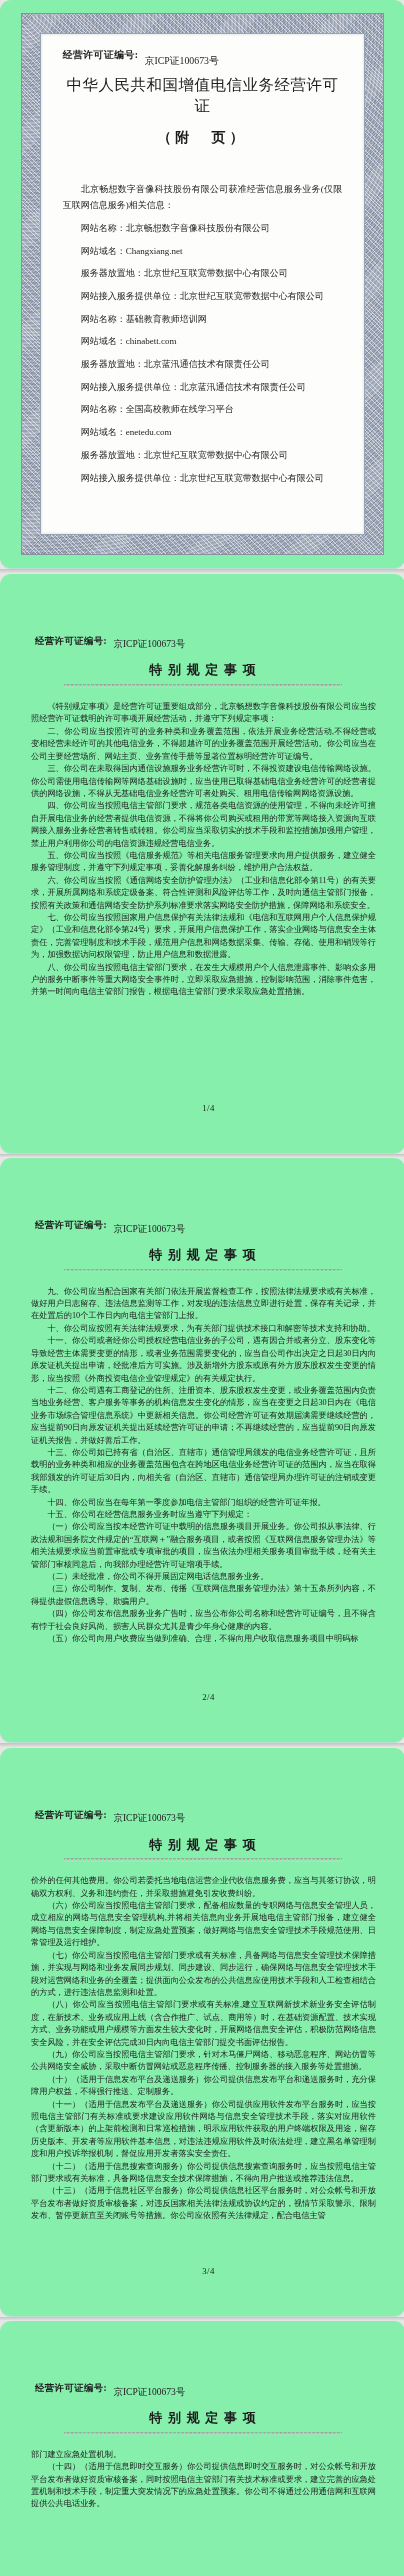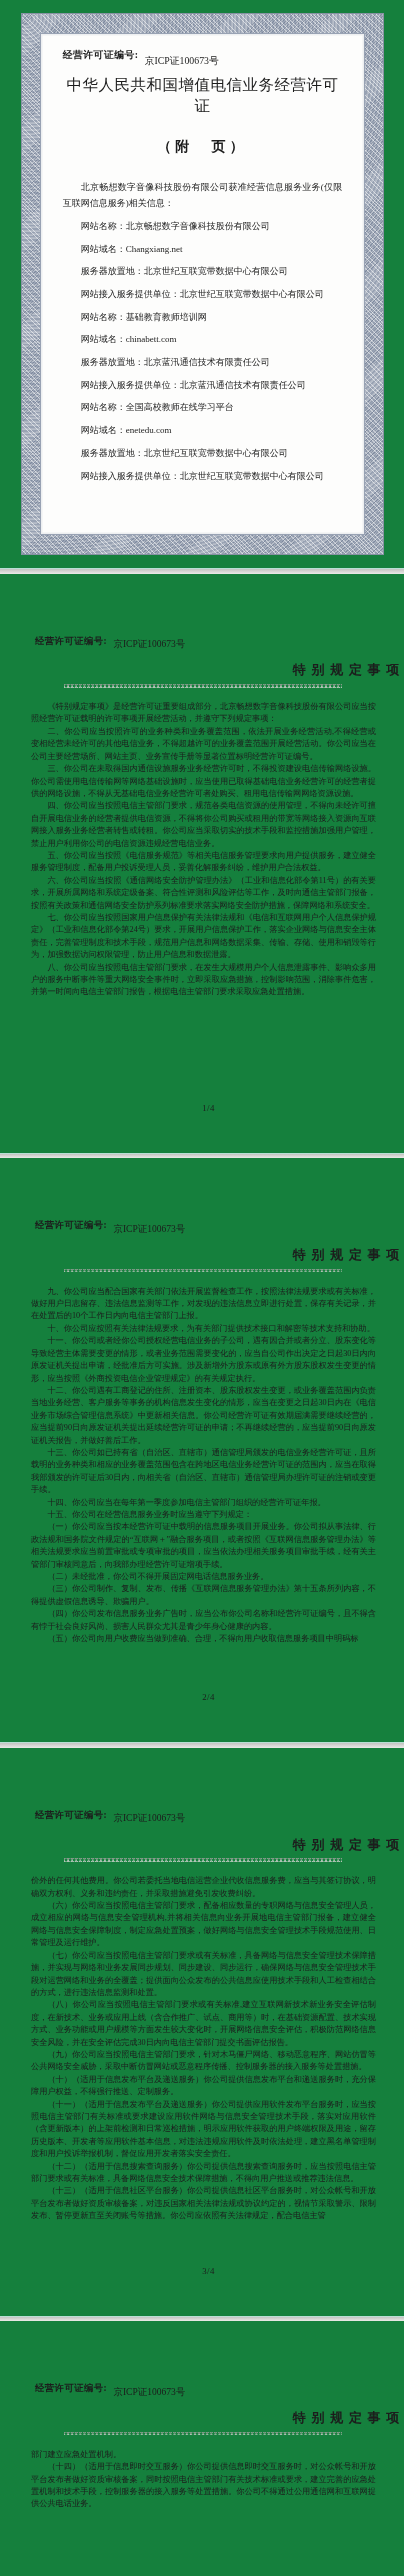--- a/index.html
+++ b/index.html
@@ -6,23 +6,24 @@
   html,body { background:#e6e6e4; }
   body {
     width:405px;
     font-family:"Liberation Serif","DejaVu Serif",serif;
     color:#1c1c1c;
   }
   #shot { width:405px; }
 
   .page {
     position:relative;
-    background:#15803d;
+    background:#86efac;
     border-bottom:0.5px solid #b9ded5;
     overflow:hidden;
+    border-radius:11px;
   }
   .page-gap { height:4.6px; background:linear-gradient(#c3c3c1,#eaeae8); }
 
   
   .page-cert { height:569px; }
   .cert-frame {
     position:absolute; top:13.4px; left:20.6px; right:20.6px; bottom:13.4px;
     border:0.5px solid #87randomize92a3;
     border:0.5px solid #8792a3;
     background-color:#a2abbb;
@@ -40,39 +41,39 @@
   }
   .cert-license-line { display:flex; align-items:flex-start; }
   .cert-license-label { font-size:9.8px; font-weight:bold; letter-spacing:0.5px; }
   .cert-license-num { font-size:9.8px; margin:5.7px 0 0 6.2px; }
   .cert-title {
     text-align:center; font-size:15.5px; font-weight:normal;
     margin-top:7.2px; letter-spacing:0.5px;
   }
   .cert-subtitle {
     text-align:center; font-size:14px; font-weight:bold;
-    margin-top:21px; letter-spacing:4.1px;
+    margin-top:12px; letter-spacing:4.1px;
   }
   .cert-intro {
-    margin-top:24px; font-size:9px; line-height:15.5px; text-indent:2em;
+    margin-top:35px; font-size:9px; line-height:15.5px; text-indent:2em;
     text-align:justify;
   }
   .cert-fields { margin-top:7.2px; }
   .cert-field { font-size:9px; line-height:15px; margin:7.7px 0; text-indent:2em; text-align:justify; }
   .cert-field .f-label { }
   .cert-field .f-value { }
 
   
   .page-sp { }
   .sp-head { padding-top:61px; }
   .sp-license { display:flex; align-items:flex-start; padding-left:35px; }
   .sp-license-label { font-size:9.3px; font-weight:bold; letter-spacing:0.5px; }
   .sp-license-num { font-size:9.5px; margin:3.6px 0 0 6.2px; }
   .sp-title {
-    text-align:right; font-size:13px; font-weight:bold;
+    text-align:center; font-size:13px; font-weight:bold;
     letter-spacing:5.7px; margin-top:10.3px; text-indent:5.7px;
   }
   .sp-divider {
     width:278px; height:3.6px; margin:4.6px auto 0;
     background:
       linear-gradient(135deg, #99a199 25%, transparent 25%) 0 0/4.1px 3.6px,
       linear-gradient(225deg, #99a199 25%, transparent 25%) 0 0/4.1px 3.6px,
       linear-gradient(315deg, #ccd2cc 25%, transparent 25%) 0 0/4.1px 3.6px,
       linear-gradient(45deg,  #ccd2cc 25%, transparent 25%) 0 0/4.1px 3.6px;
     opacity:.85;
@@ -144,21 +145,21 @@
         <span class="sp-license-num">京ICP证100673号</span>
       </div>
       <div class="sp-title">特别规定事项</div>
       <div class="sp-divider"></div>
     </div>
     <div class="sp-body">
           <p>《特别规定事项》是经营许可证重要组成部分，北京畅想数字音像科技股份有限公司应当按照经营许可证载明的许可事项开展经营活动，并遵守下列规定事项：</p>
           <p>二、你公司应当按照许可的业务种类和业务覆盖范围，依法开展业务经营活动,不得经营或变相经营未经许可的其他电信业务，不得超越许可的业务覆盖范围开展经营活动。你公司应当在公司主要经营场所、网站主页、业务宣传手册等显著位置标明经营许可证编号。</p>
           <p>三、你公司在未取得国内通信设施服务业务经营许可时，不得投资建设电信传输网络设施。你公司需使用电信传输网等网络基础设施时，应当使用已取得基础电信业务经营许可的经营者提供的网络设施，不得从无基础电信业务经营许可者处购买、租用电信传输网网络资源设施。</p>
           <p>四、你公司应当按照电信主管部门要求，规范各类电信资源的使用管理，不得向未经许可擅自开展电信业务的经营者提供电信资源，不得将你公司购买或租用的带宽等网络接入资源向互联网接入服务业务经营者转售或转租。你公司应当采取切实的技术手段和监控措施加强用户管理，禁止用户利用你公司的电信资源违规经营电信业务。</p>
-          <p>五、你公司应当按照《电信服务规范》等相关电信服务管理要求向用户提供服务，建立健全服务管理制度，配备用户投诉受理人员，妥善化解服务纠纷，维护用户合法权益。</p>
+          <p>五、你公司应当按照《电信服务规范》等相关电信服务管理要求向用户提供服务，建立健全服务管理制度，并遵守下列规定事项，妥善化解服务纠纷，维护用户合法权益。</p>
           <p>六、你公司应当按照《通信网络安全防护管理办法》（工业和信息化部令第11号）的有关要求，开展所属网络和系统定级备案、符合性评测和风险评估等工作，及时向通信主管部门报备，按照有关政策和通信网络安全防护系列标准要求落实网络安全防护措施，保障网络和系统安全。</p>
           <p>七、你公司应当按照国家用户信息保护有关法律法规和《电信和互联网用户个人信息保护规定》（工业和信息化部令第24号）要求，开展用户信息保护工作，落实企业网络与信息安全主体责任，完善管理制度和技术手段，规范用户信息和网络数据采集、传输、存储、使用和销毁等行为，加强数据访问权限管理，防止用户信息和数据泄露。</p>
           <p>八、你公司应当按照电信主管部门要求，在发生大规模用户个人信息泄露事件、影响众多用户的服务中断事件等重大网络安全事件时，立即采取应急措施，控制影响范围，消除事件危害，并第一时间向电信主管部门报告，根据电信主管部门要求采取应急处置措施。</p>
         </div>
     <div class="sp-pagenum">1/4</div>
   </section>
 <div class="page-gap"></div>
   <section class="page page-sp" style="height: 585px;">
     <div class="sp-head">
       <div class="sp-license">
@@ -212,20 +213,20 @@
     <div class="sp-head">
       <div class="sp-license">
         <span class="sp-license-label">经营许可证编号:</span>
         <span class="sp-license-num">京ICP证100673号</span>
       </div>
       <div class="sp-title">特别规定事项</div>
       <div class="sp-divider"></div>
     </div>
     <div class="sp-body">
           <p class="noindent">部门建立应急处置机制。</p>
-          <p>（十四）（适用于信息即时交互服务）你公司提供信息即时交互服务时，对公众帐号和开放平台发布者做好资质审核备案，同时按照电信主管部门有关技术标准或要求，建立完善的应急处置机制和技术手段，控制服务器的接入服务等处置措施。你公司不得通过公用通信网和互联网提供公共电话业务。</p>
+          <p>（十四）（适用于信息即时交互服务）你公司提供信息即时交互服务时，对公众帐号和开放平台发布者做好资质审核备案，同时按照电信主管部门有关技术标准或要求，建立完善的应急处置机制和技术手段，制定重大突发情况下的应急处置预案。你公司不得通过公用通信网和互联网提供公共电话业务。</p>
         </div>
 
   </section>
 </div>
 
 </div>
 
 
 </body></html>

